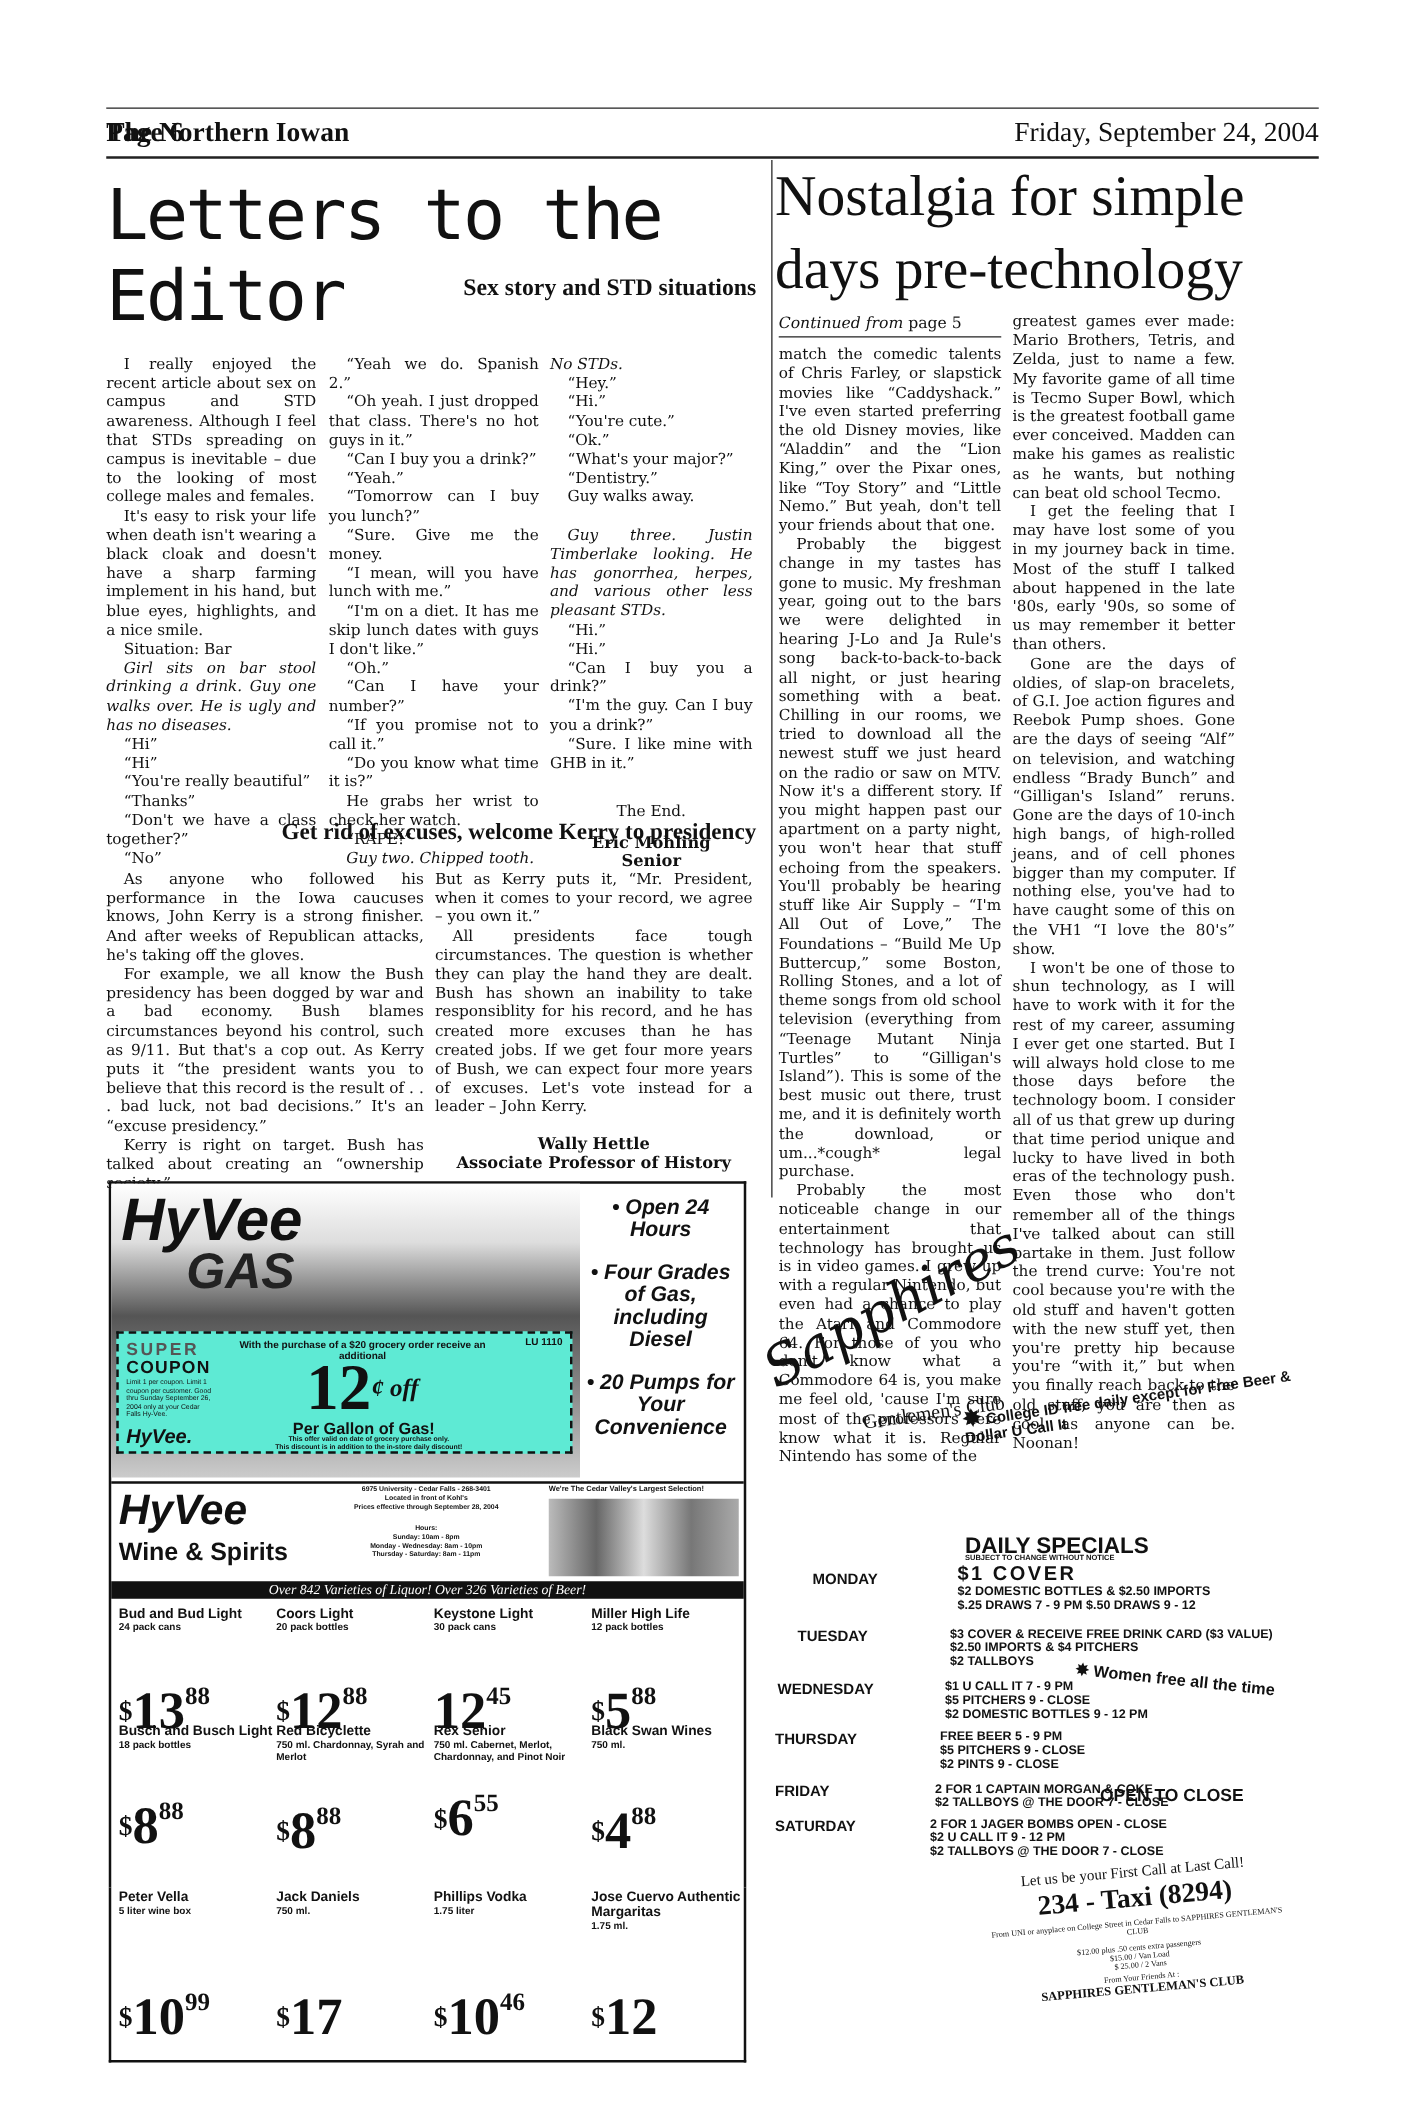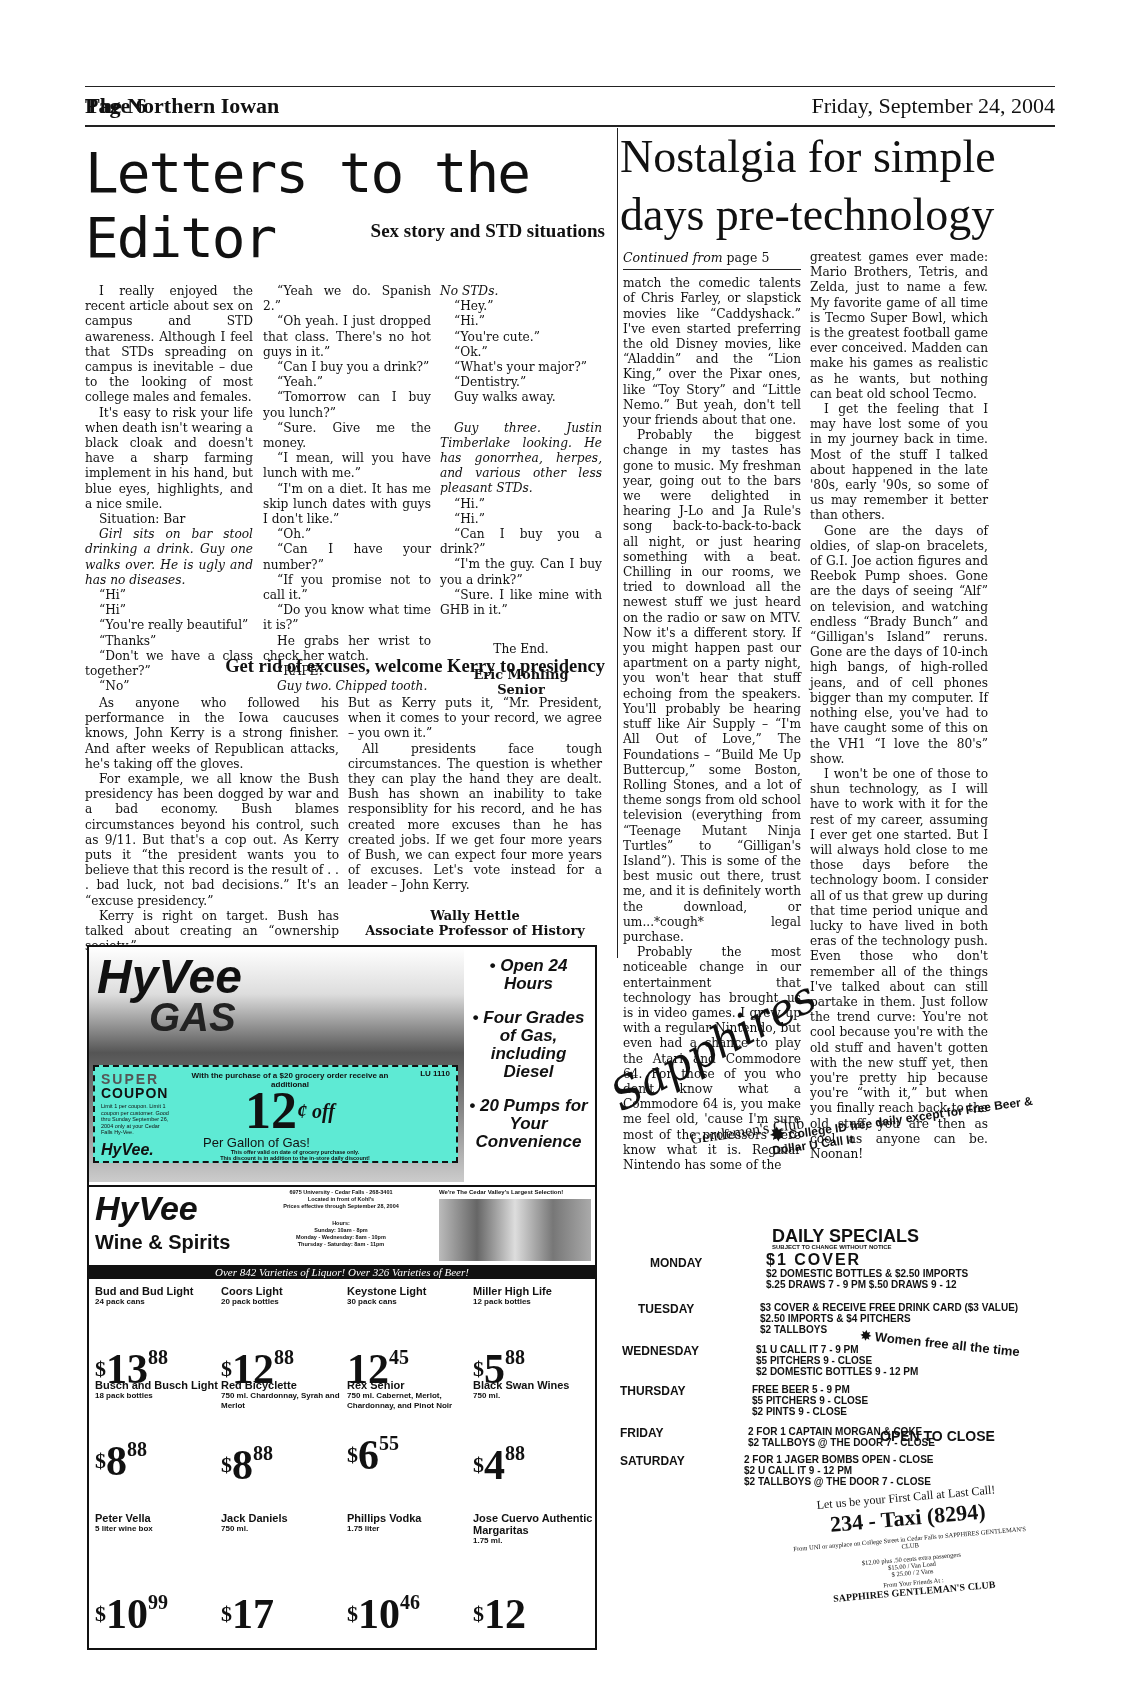--- a/index.html
+++ b/index.html
@@ -148,21 +148,21 @@
   <div class="coupon">
     <div class="abs" style="left:6px;top:4px;font-weight:bold;font-size:14px;letter-spacing:2px;color:#555">SUPER</div>
     <div class="abs" style="left:6px;top:18px;font-weight:900;font-size:14px;letter-spacing:1px">COUPON</div>
     <div class="abs" style="left:6px;top:36px;width:70px;font-size:5.5px;line-height:6.5px">Limit 1 per coupon. Limit 1 coupon per customer. Good thru Sunday September 26, 2004 only at your Cedar Falls Hy-Vee.</div>
     <div class="hyvee-logo abs" style="left:6px;top:74px;font-size:16px">HyVee.</div>
     <div class="abs" style="right:6px;top:2px;font-size:8px;font-weight:bold">LU 1110</div>
     <div class="abs" style="left:95px;top:4px;width:200px;font-size:8px;font-weight:bold;text-align:center;line-height:9px">With the purchase of a $20 grocery order receive an additional</div>
     <div class="abs" style="left:150px;top:18px;font-family:'Liberation Serif',serif;font-weight:bold;font-size:52px;line-height:52px">
       <span>12</span><span style="font-size:20px;font-style:italic;vertical-align:top">¢ off</span>
     </div>
-    <div class="abs" style="left:108px;top:68px;width:200px;font-weight:400;font-size:13px">Per Gallon of Gas!</div>
+    <div class="abs" style="left:96px;top:68px;width:200px;text-align:center;font-weight:700;font-size:13px">Per Gallon of Gas!</div>
     <div class="abs" style="left:90px;top:82px;width:220px;text-align:center;font-size:5.5px;font-weight:bold">This offer valid on date of grocery purchase only.</div>
     <div class="abs" style="left:90px;top:88px;width:220px;text-align:center;font-size:5.5px;font-weight:bold">This discount is in addition to the in-store daily discount!</div>
   </div>
 
   <div class="wine-hdr">
     <div class="hyvee-logo abs" style="left:6px;top:2px;font-size:34px">HyVee</div>
     <div class="abs" style="left:6px;top:44px;font-family:'Liberation Sans',sans-serif;font-weight:900;font-size:20px">Wine &amp; Spirits</div>
     <div class="abs" style="left:172px;top:2px;width:160px;text-align:center;font-family:'Liberation Sans',sans-serif;font-weight:bold;font-size:5.5px;line-height:7px">
       <div>6975 University - Cedar Falls - 268-3401</div>
       <div>Located in front of Kohl's</div>

